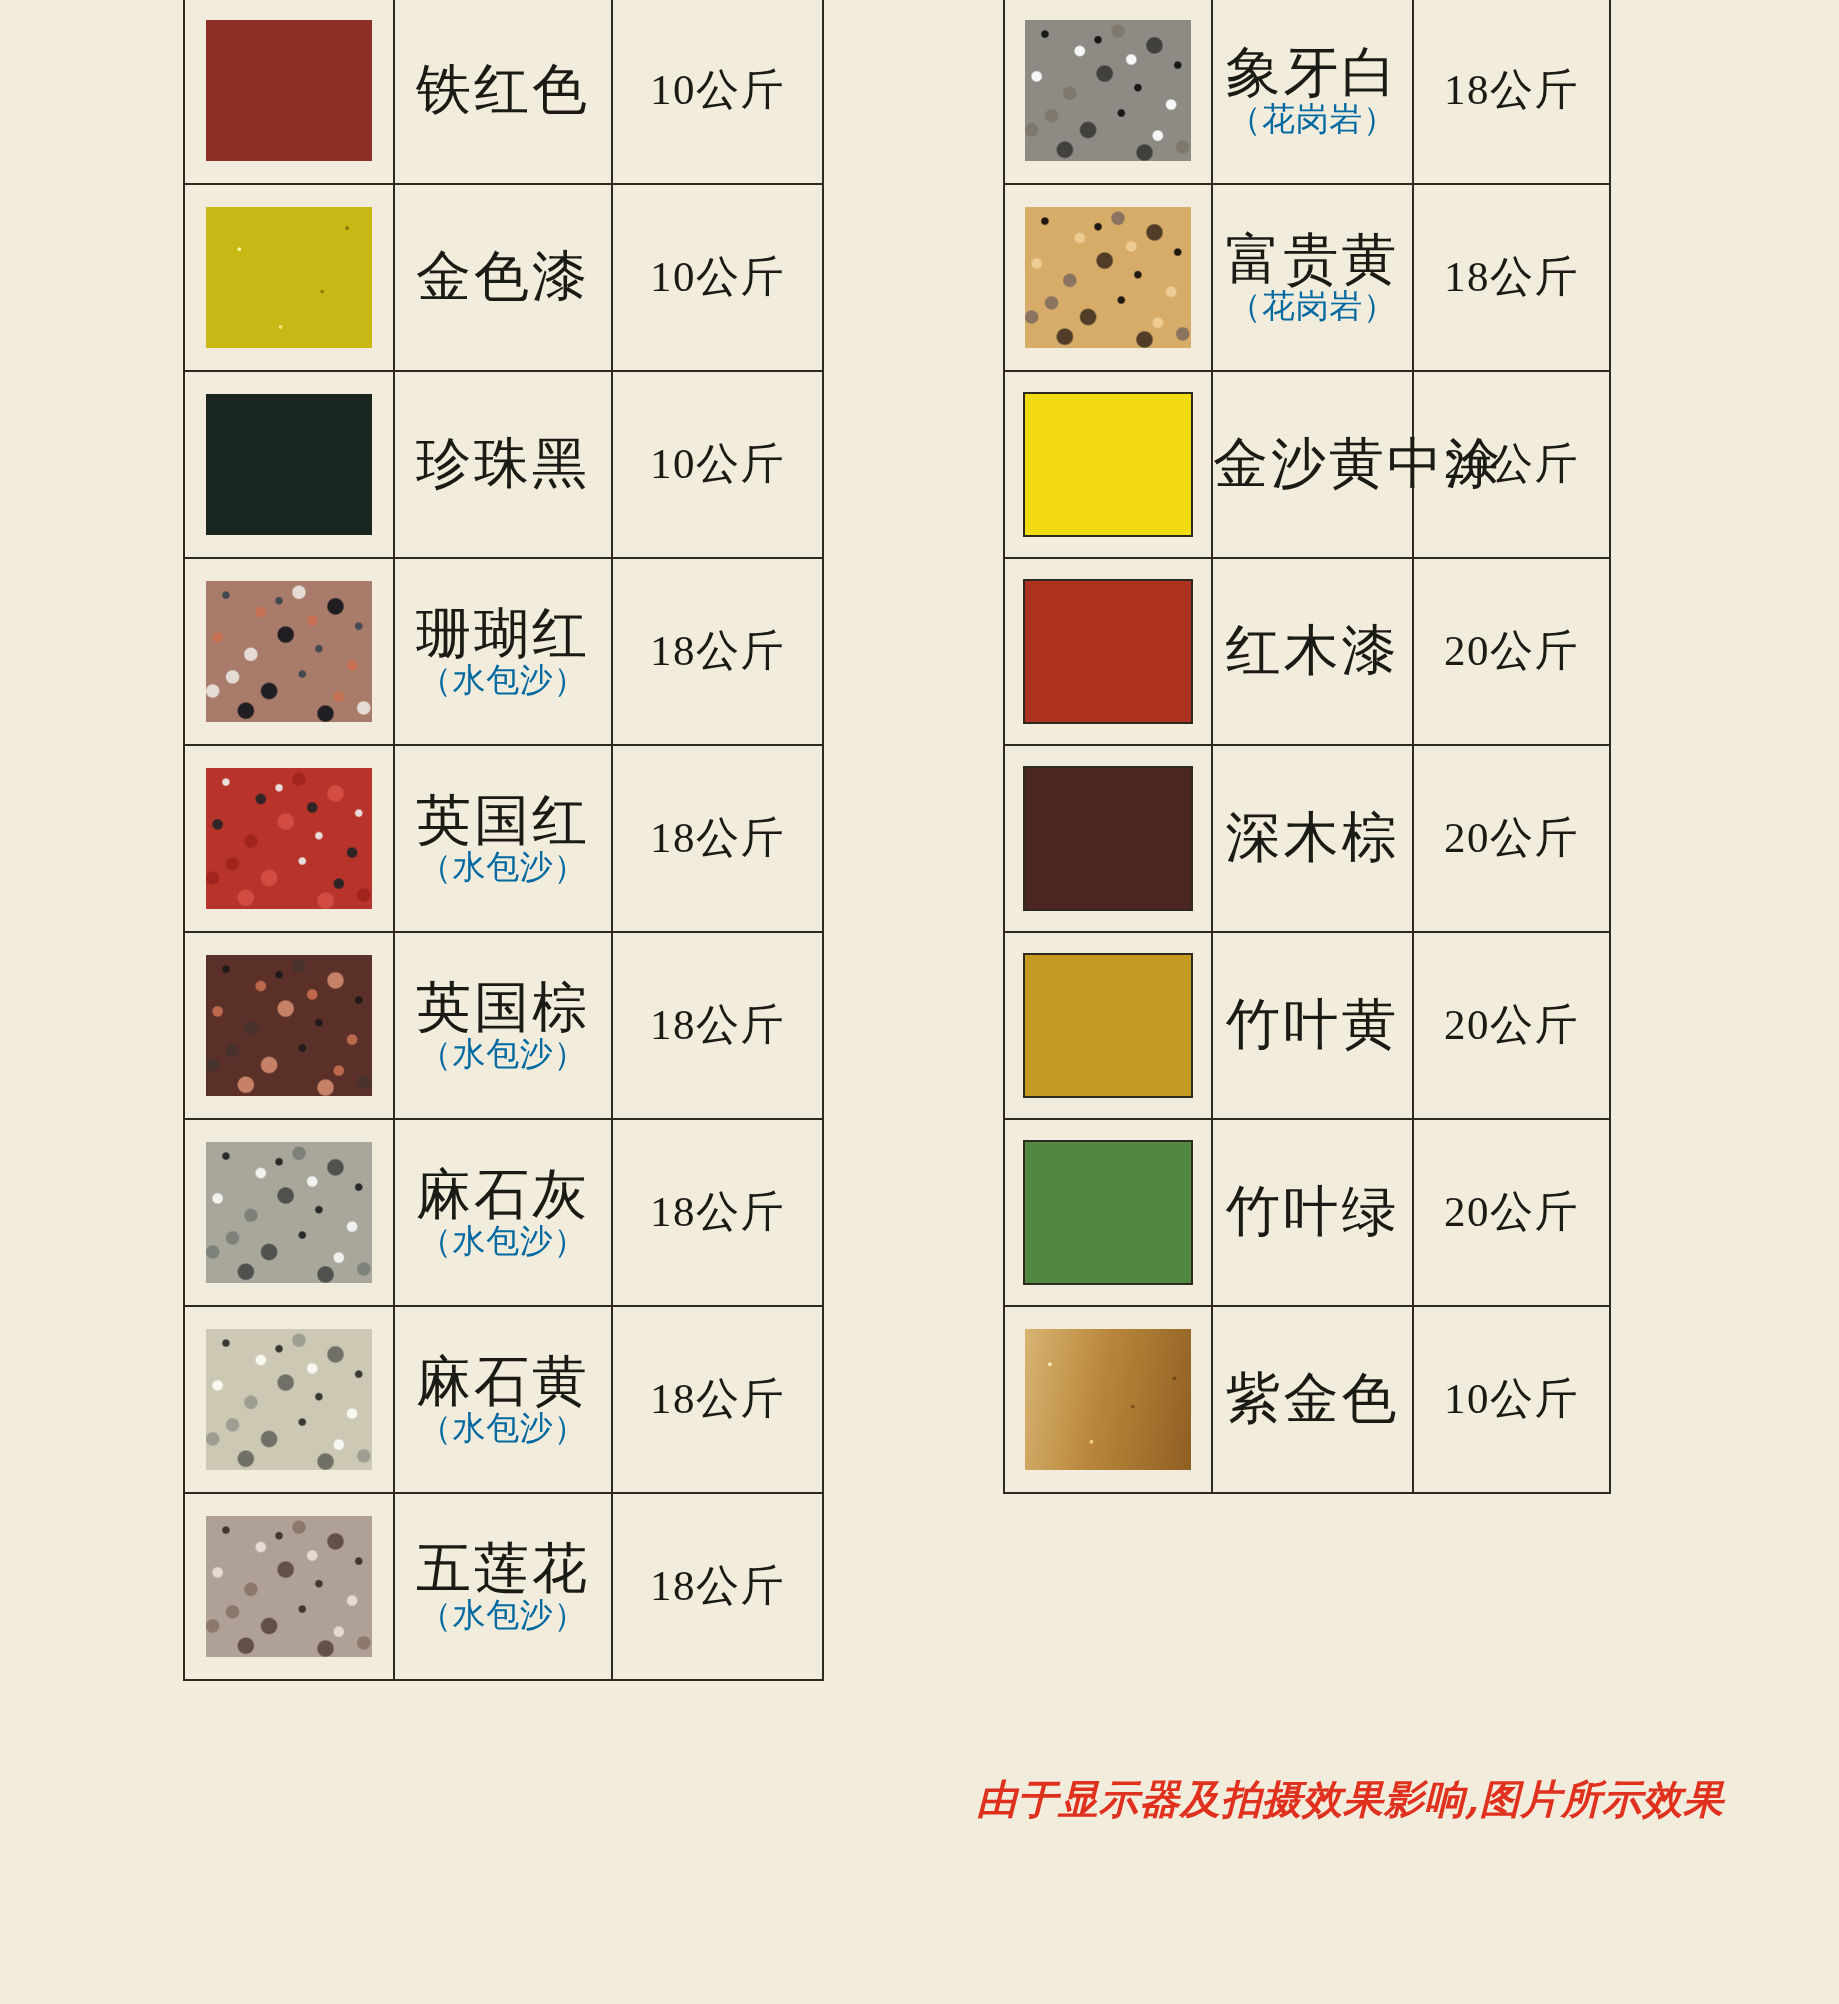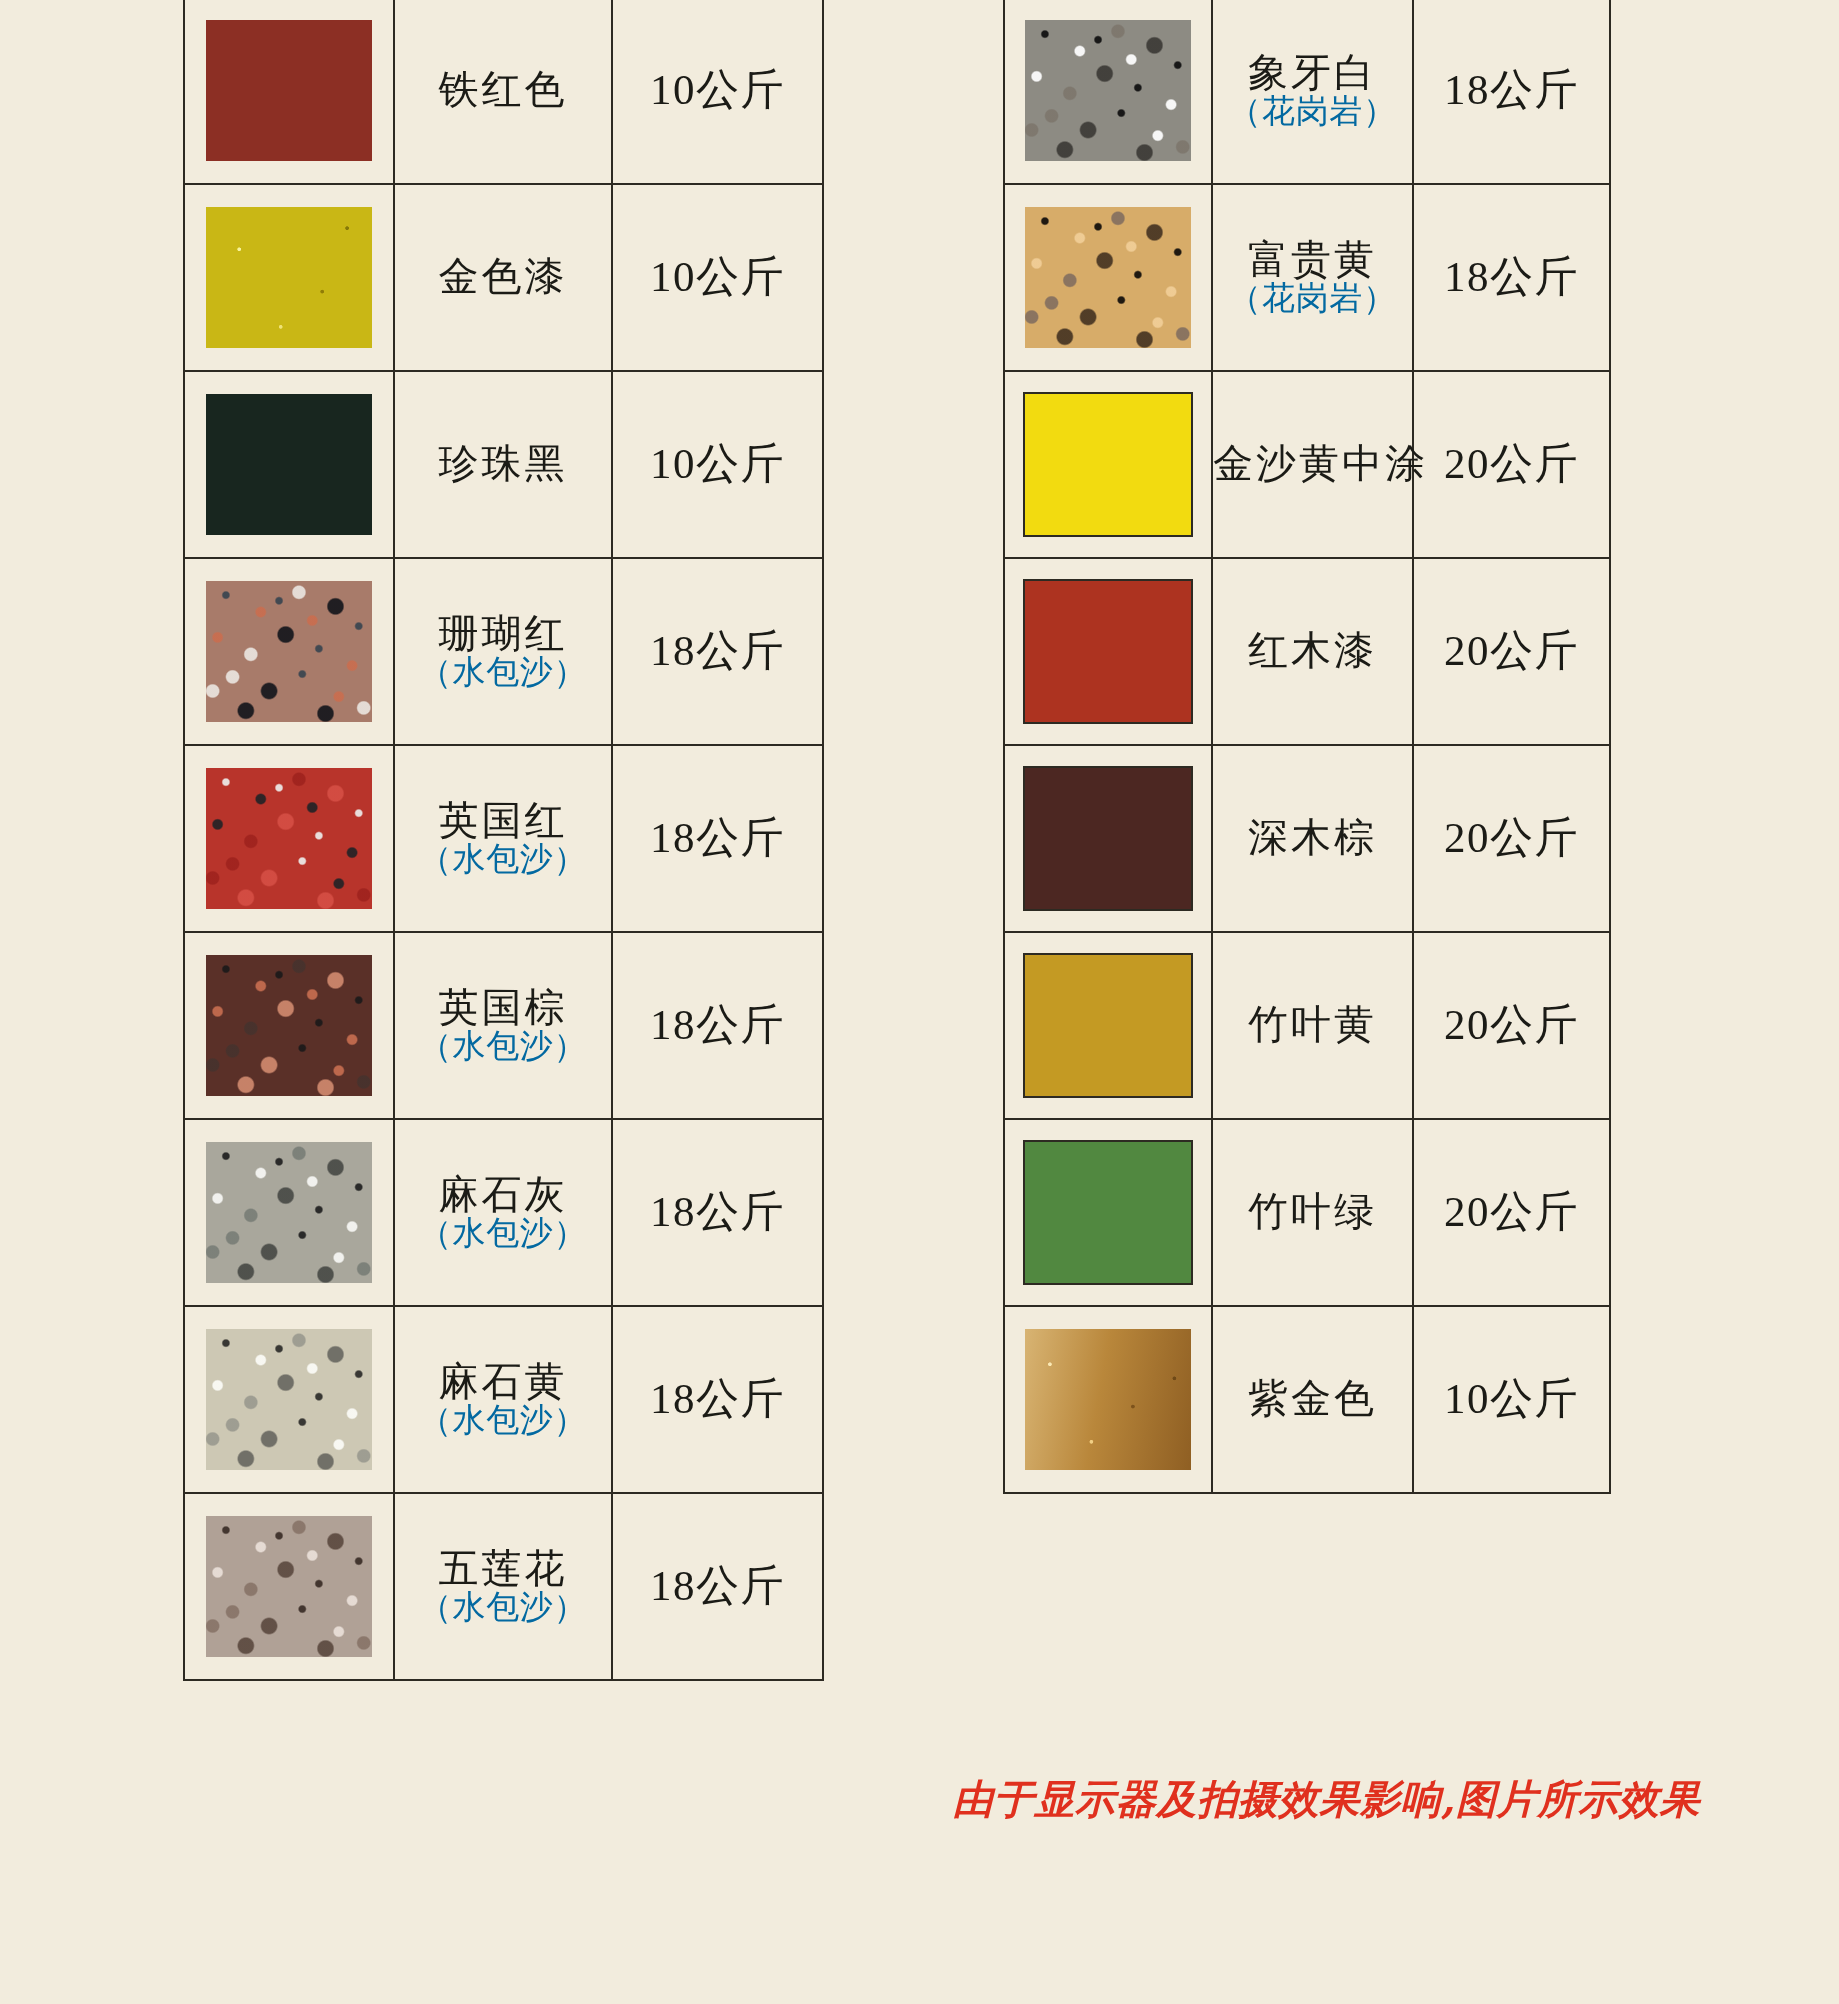--- a/index.html
+++ b/index.html
@@ -60,21 +60,21 @@
     margin: 0 auto;
     display: block;
     background-color: #888;
     background-repeat: repeat;
   }
   .chip.bordered { border: 2.2px solid #2d2a22; }
 
   
   .name-main {
     display: block;
-    font-size: 40px;
+    font-size: 55px;
     line-height: 1.08;
     color: #1b1b16;
     letter-spacing: 3px;
     white-space: nowrap;
   }
   .name-sub {
     display: block;
     font-size: 33px;
     line-height: 1.05;
     color: #0369a1;
@@ -96,21 +96,21 @@
     left: 953px;
     top: 1773px;
     width: 771px;
     color: #e0301e;
     font-family: "DejaVu Serif", "Liberation Serif", serif;
     font-weight: bold;
     font-size: 40px;
     line-height: 1.28;
     font-style: italic;
     letter-spacing: 0.7px;
-    text-align: left;
+    text-align: right;
   }
   #disclaimer span { display: block; white-space: nowrap; }
 </style>
 </head>
 <body>
 
 <table id="left-table" class="swatch-table">
   <colgroup>
     <col class="c-swatch">
       <col class="c-name">

